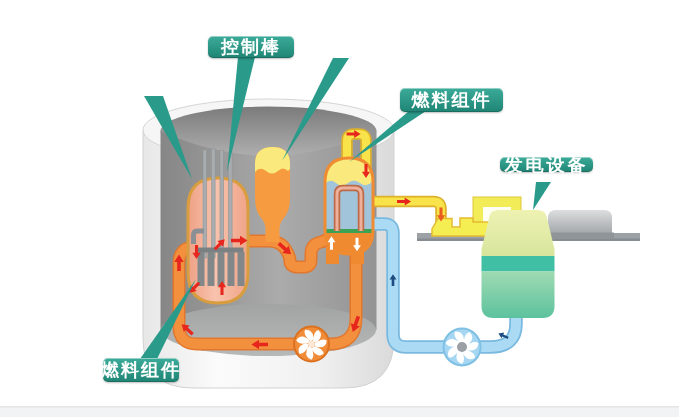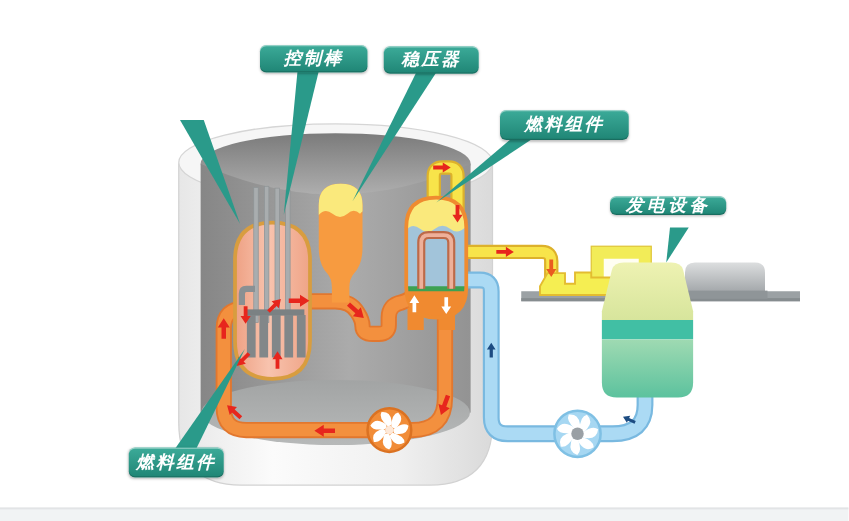--- a/index.html
+++ b/index.html
@@ -3,31 +3,31 @@
 <meta charset="utf-8">
 <style>
   html,body { margin:0; padding:0; background:#ffffff; }
   .stage {
     position:relative; width:679px; height:417px; background:#ffffff;
     font-family:"DejaVu Sans","Liberation Sans",sans-serif; overflow:hidden;
   }
   .stage svg { position:absolute; left:0; top:0; }
   .lbl {
     position:absolute; display:flex; align-items:center; justify-content:center;
-    color:#fff; font-weight:bold; font-size:14px; letter-spacing:2px; line-height:1;
+    color:#fff; font-weight:bold; font-size:18px; letter-spacing:2px; line-height:1;
     background:linear-gradient(#3cab99,#1f8575);
     border-radius:5px;
     box-shadow: inset 0 1px 0 rgba(255,255,255,.45), inset 0 -1px 0 rgba(0,0,0,.18), 0 1px 2px rgba(0,0,0,.25);
-    white-space:nowrap; z-index:5;font-style:italic;
+    white-space:nowrap; z-index:5;
   }
   .lbl-rpv      { left:110px; top:74px;  width:102px; height:23px; letter-spacing:1px; }
   .lbl-control  { left:208px; top:36px;  width:86px;  height:22px; }
   .lbl-pressur  { left:307px; top:37px;  width:76px;  height:22px; }
   .lbl-sg       { left:400px; top:88px;  width:103px; height:24px; }
-  .lbl-power    { left:488px; top:157px; width:93px;  height:15px; letter-spacing:3px; }
+  .lbl-power    { left:500px; top:157px; width:93px;  height:15px; letter-spacing:3px; }
   .lbl-fuel     { left:103px; top:358px; width:76px;  height:24px; }
 </style>
 </head>
 <body>
 
 <div class="stage">
 
 <svg width="679" height="417" viewBox="0 0 679 417">
   <defs>
     <linearGradient id="shellG" x1="0" y1="0" x2="1" y2="0">
@@ -217,18 +217,17 @@
     <polygon points="144,96 163,96 192,179"></polygon>
     <polygon points="238,57 255,57 227,172"></polygon>
     <polygon points="333,58 349,58 282,161"></polygon>
     <polygon points="409,111 426,111 349,162"></polygon>
     <polygon points="536,182 551,182 533,210"></polygon>
     <polygon points="140,359 157,359 196,279"></polygon>
   </g>
 </svg>
 
 <div class="lbl lbl-control">控制棒</div>
-<div class="lbl lbl-pressur">稳压器</div>
 <div class="lbl lbl-sg">燃料组件</div>
 <div class="lbl lbl-power">发电设备</div>
 <div class="lbl lbl-fuel">燃料组件</div>
 
 </div>
 
 </body></html>

